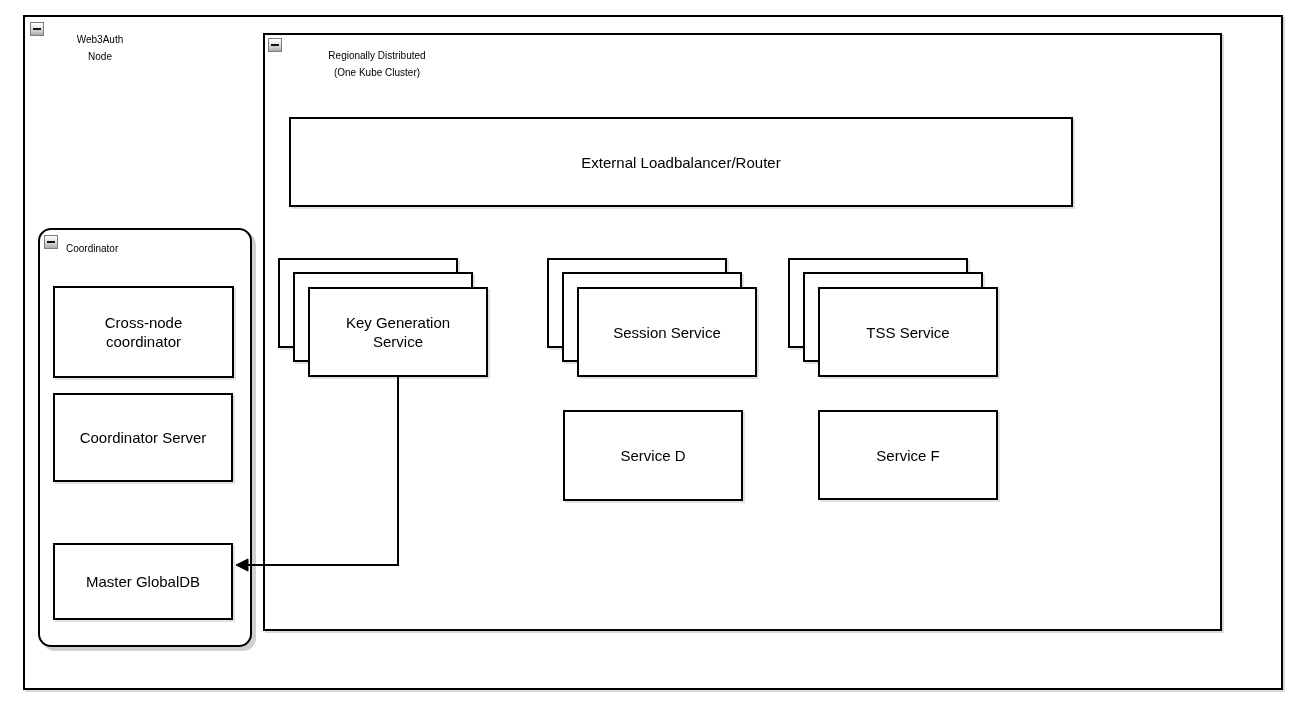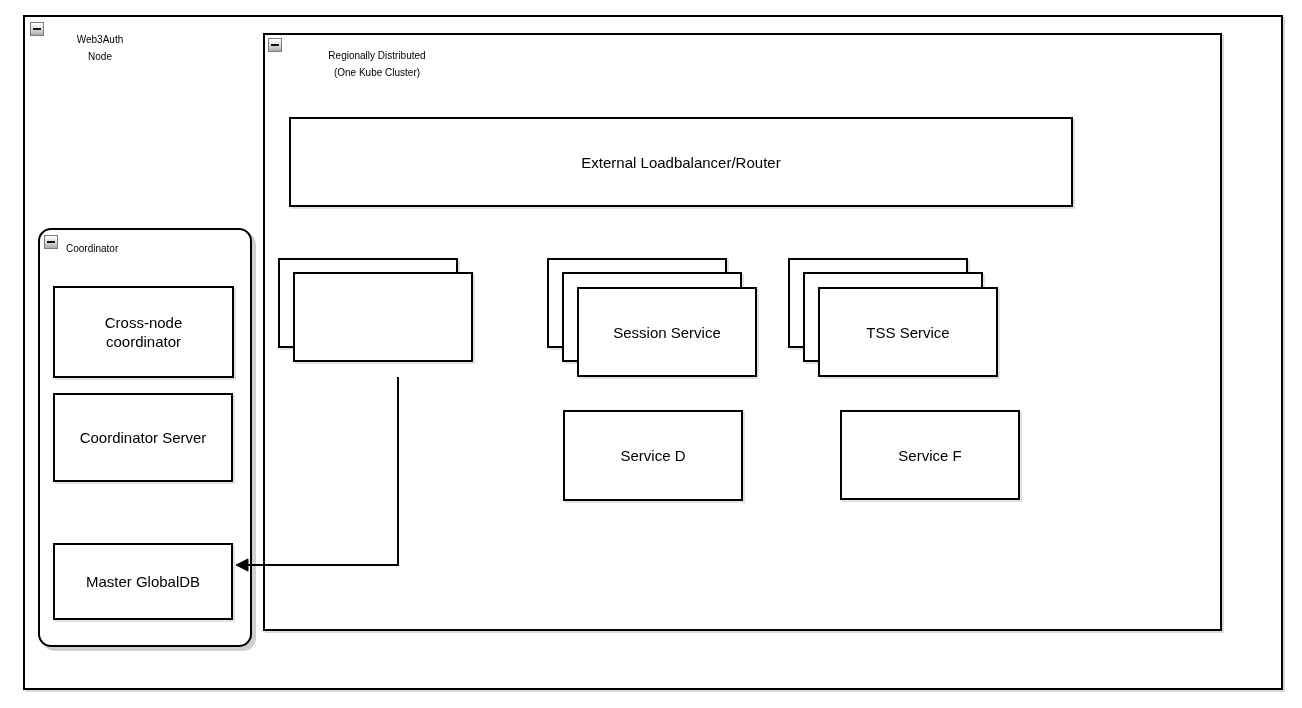--- a/index.html
+++ b/index.html
@@ -69,20 +69,24 @@
 (One Kube Cluster)</div>
 </div>
 
 <div class="box" style="left:289px; top:117px; width:784px; height:90px;">
   <span>External Loadbalancer/Router</span>
 </div>
 
 <div class="stack" style="left:278px; top:258px; width:212px; height:121px;">
   <div class="box" style="left:0; top:0; width:180px; height:90px;"></div>
   <div class="box" style="left:15px; top:14px; width:180px; height:90px;"></div>
+  <div class="box" style="left:30px; top:29px; width:180px; height:90px;">
+    <span>Key Generation
+Service</span>
+  </div>
 </div>
 
 <div class="stack" style="left:547px; top:258px; width:212px; height:121px;">
   <div class="box" style="left:0; top:0; width:180px; height:90px;"></div>
   <div class="box" style="left:15px; top:14px; width:180px; height:90px;"></div>
   <div class="box" style="left:30px; top:29px; width:180px; height:90px;">
     <span>Session Service</span>
   </div>
 </div>
 
@@ -91,21 +95,21 @@
   <div class="box" style="left:15px; top:14px; width:180px; height:90px;"></div>
   <div class="box" style="left:30px; top:29px; width:180px; height:90px;">
     <span>TSS Service</span>
   </div>
 </div>
 
 <div class="box" style="left:563px; top:410px; width:180px; height:91px;">
   <span>Service D</span>
 </div>
 
-<div class="box" style="left:818px; top:410px; width:180px; height:90px;margin-left:22px;">
+<div class="box" style="left:818px; top:410px; width:180px; height:90px;">
   <span>Service F</span>
 </div>
 
 <div class="container coordinator" style="left:38px; top:228px; width:214px; height:419px;">
   <div class="collapse" style="left:4px; top:5px;">
     <div class="minus"></div>
   </div>
   <div class="hdr left" style="left:26px; top:10px;">Coordinator</div>
 
   <div class="box" style="left:13px; top:163px; width:180px; height:89px;">

